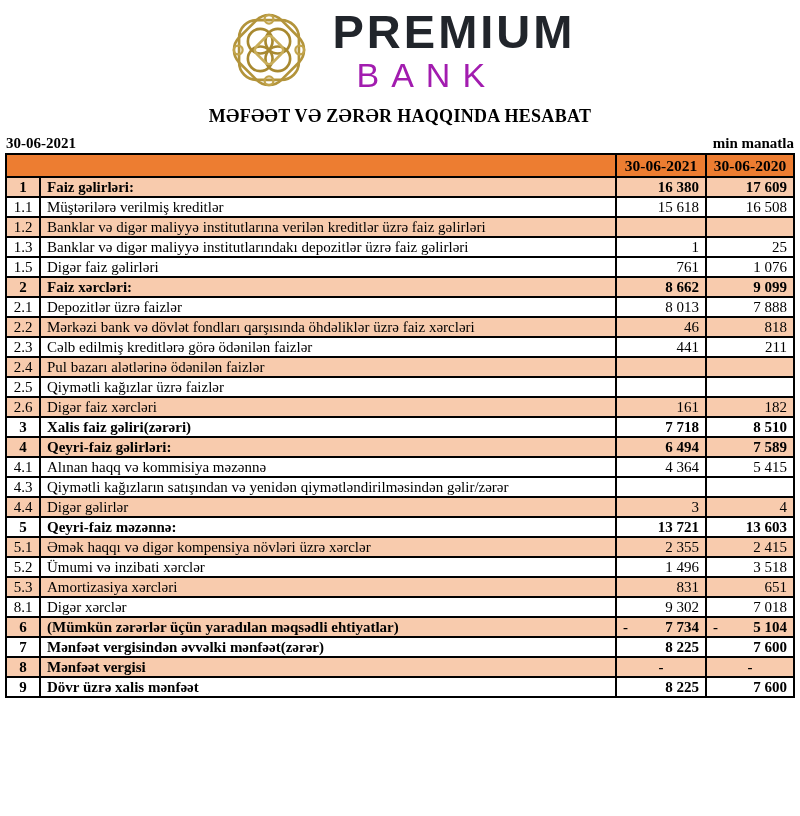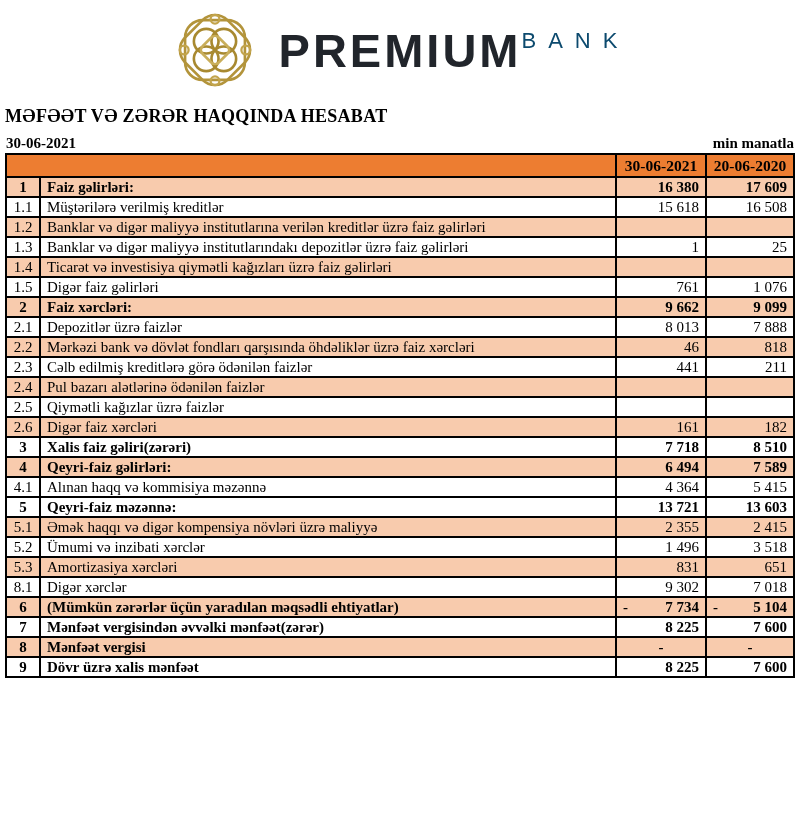--- a/index.html
+++ b/index.html
@@ -14,42 +14,44 @@
 
   
   .brand {
     display: flex;
     justify-content: center;
     align-items: center;
     gap: 20px;
     height: 94px;
   }
   .brand-emblem { width: 88px; height: 88px; flex: 0 0 auto; }
-  .brand-text { display: flex; flex-direction: row; justify-content: space-between; }
+  .brand-text { display: flex; flex-direction: column; justify-content: space-between; }
   .brand-name {
     font-family: "Liberation Sans", "DejaVu Sans", sans-serif;
     font-weight: bold;
     font-size: 47px;
     line-height: 1;
     letter-spacing: 3px;
     color: #21252b;
   }
   .brand-sub {
     font-family: "Liberation Sans", "DejaVu Sans", sans-serif;
     font-weight: normal;
-    font-size: 22px;
+    font-size: 34px;
     line-height: 1;
     letter-spacing: 12px;
-    color: #0c4a6e;
+    color: #a21caf;
     margin-top: 3px;
+    margin-left: 24px;
   }
 
   
   .report-title {
     margin: 9px 0 8px 0;
+    text-align: center;
     font-size: 18px;
     font-weight: bold;
     letter-spacing: 0.3px;
   }
   .meta-row {
     display: flex;
     justify-content: space-between;
     align-items: flex-end;
     font-size: 15px;
     font-weight: bold;
@@ -129,21 +131,21 @@
     <colgroup>
       <col style="width:34px">
       <col>
       <col style="width:90px">
       <col style="width:88px">
     </colgroup>
     <thead>
       <tr>
         <th colspan="2"></th>
         <th>30-06-2021</th>
-        <th>20-06-2020</th>
+        <th>30-06-2020</th>
       </tr>
     </thead>
     <tbody id="statement-body">
         <tr class="shade bold">
           <td class="num">1</td>
           <td class="label">Faiz gəlirləri:</td>
           <td class="val">16 380</td>
           <td class="val">17 609</td>
         </tr>
         <tr class="">
@@ -157,36 +159,30 @@
           <td class="label">Banklar və digər maliyyə institutlarına verilən kreditlər üzrə faiz gəlirləri</td>
           <td class="val"></td>
           <td class="val"></td>
         </tr>
         <tr class="">
           <td class="num">1.3</td>
           <td class="label">Banklar və digər maliyyə institutlarındakı depozitlər üzrə faiz gəlirləri</td>
           <td class="val">1</td>
           <td class="val">25</td>
         </tr>
-        <tr class="shade">
-          <td class="num">1.4</td>
-          <td class="label">Ticarət və investisiya qiymətli kağızları üzrə faiz gəlirləri</td>
-          <td class="val"></td>
-          <td class="val"></td>
-        </tr>
         <tr class="">
           <td class="num">1.5</td>
           <td class="label">Digər faiz gəlirləri</td>
           <td class="val">761</td>
           <td class="val">1 076</td>
         </tr>
         <tr class="shade bold">
           <td class="num">2</td>
           <td class="label">Faiz xərcləri:</td>
-          <td class="val">9 662</td>
+          <td class="val">8 662</td>
           <td class="val">9 099</td>
         </tr>
         <tr class="">
           <td class="num">2.1</td>
           <td class="label">Depozitlər üzrə faizlər</td>
           <td class="val">8 013</td>
           <td class="val">7 888</td>
         </tr>
         <tr class="shade">
           <td class="num">2.2</td>
@@ -229,29 +225,41 @@
           <td class="label">Qeyri-faiz gəlirləri:</td>
           <td class="val">6 494</td>
           <td class="val">7 589</td>
         </tr>
         <tr class="">
           <td class="num">4.1</td>
           <td class="label">Alınan haqq və kommisiya məzənnə</td>
           <td class="val">4 364</td>
           <td class="val">5 415</td>
         </tr>
+        <tr class="">
+          <td class="num">4.3</td>
+          <td class="label">Qiymətli kağızların satışından və yenidən qiymətləndirilməsindən gəlir/zərər</td>
+          <td class="val"></td>
+          <td class="val"></td>
+        </tr>
+        <tr class="shade">
+          <td class="num">4.4</td>
+          <td class="label">Digər gəlirlər</td>
+          <td class="val">3</td>
+          <td class="val">4</td>
+        </tr>
         <tr class=" bold">
           <td class="num">5</td>
           <td class="label">Qeyri-faiz məzənnə:</td>
           <td class="val">13 721</td>
           <td class="val">13 603</td>
         </tr>
         <tr class="shade">
           <td class="num">5.1</td>
-          <td class="label">Əmək haqqı və digər kompensiya növləri üzrə maliyyə</td>
+          <td class="label">Əmək haqqı və digər kompensiya növləri üzrə xərclər</td>
           <td class="val">2 355</td>
           <td class="val">2 415</td>
         </tr>
         <tr class="">
           <td class="num">5.2</td>
           <td class="label">Ümumi və inzibati xərclər</td>
           <td class="val">1 496</td>
           <td class="val">3 518</td>
         </tr>
         <tr class="shade">

